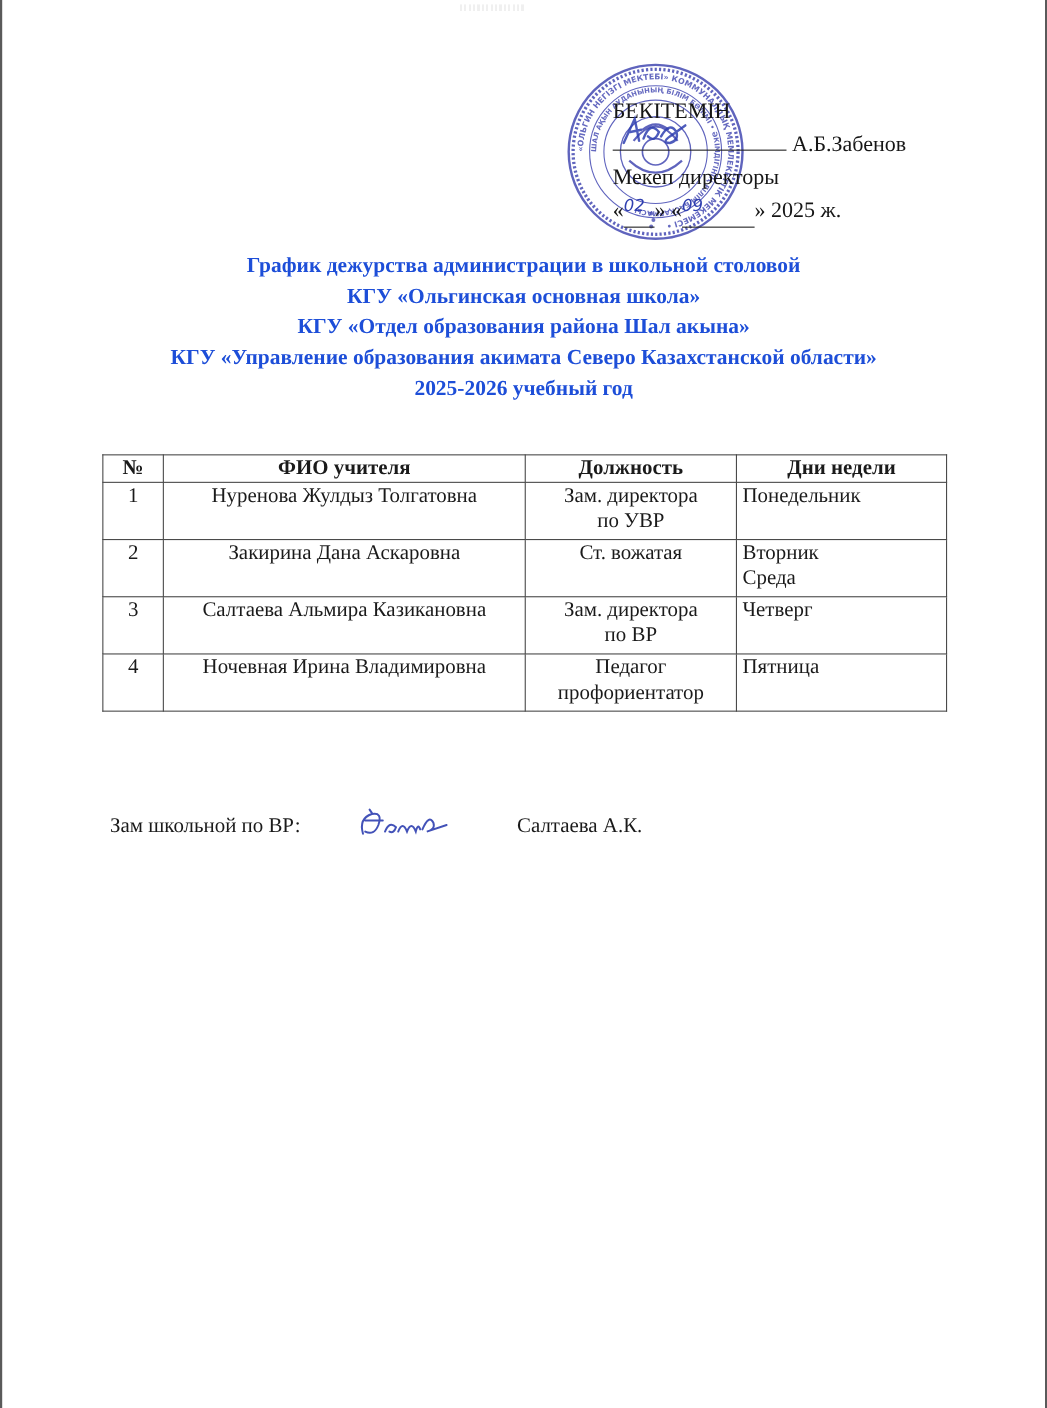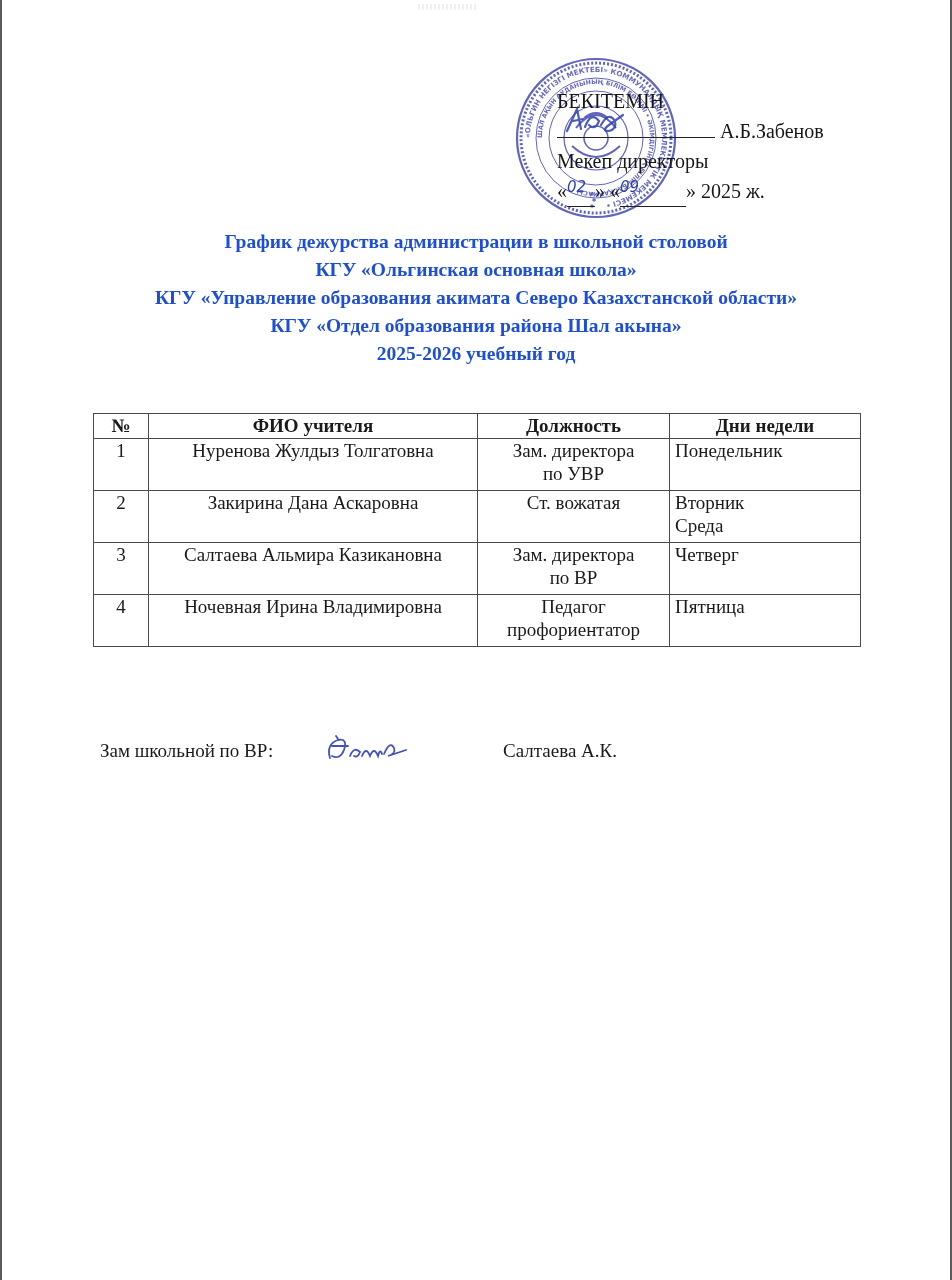--- a/index.html
+++ b/index.html
@@ -115,21 +115,21 @@
       white-space: nowrap;
     }
     .footer-sign .role { display: inline-block; }
     .footer-sign .vr-sig {
       position: absolute;
       left: 222px; top: -8px;
       width: 90px; height: 34px;
     }
     .footer-sign .signer {
       position: absolute;
-      left: 370px; top: 0; margin-left: 33px;
+      left: 370px; top: 0;
     }
   </style>
 </head>
 <body>
 
 <div class="page-border-left"></div>
 <div class="page-border-right"></div>
 <div class="top-smudge"></div>
 
 <div class="stamp">
@@ -171,22 +171,22 @@
   </div>
   <div class="line">Мекеп директоры</div>
   <div class="line">
     <span>«</span><span class="date-day">&nbsp;<span class="hand">02</span></span><span>» «</span><span class="date-month">&nbsp;<span class="hand">09</span></span><span>» 2025 ж.</span>
   </div>
 </div>
 
 <div class="title-block">
   <div>График дежурства администрации в школьной столовой</div>
   <div>КГУ «Ольгинская основная школа»</div>
+  <div>КГУ «Отдел образования района Шал акына»</div>
   <div>КГУ «Управление образования акимата Северо Казахстанской области»</div>
-  <div>КГУ «Отдел образования района Шал акына»</div>
   <div>2025-2026 учебный год</div>
 </div>
 
 <table class="schedule">
   <thead>
     <tr>
       <th class="col-num">№</th>
       <th class="col-name" style="text-align:center">ФИО учителя</th>
       <th class="col-pos">Должность</th>
       <th class="col-days">Дни недели</th>

